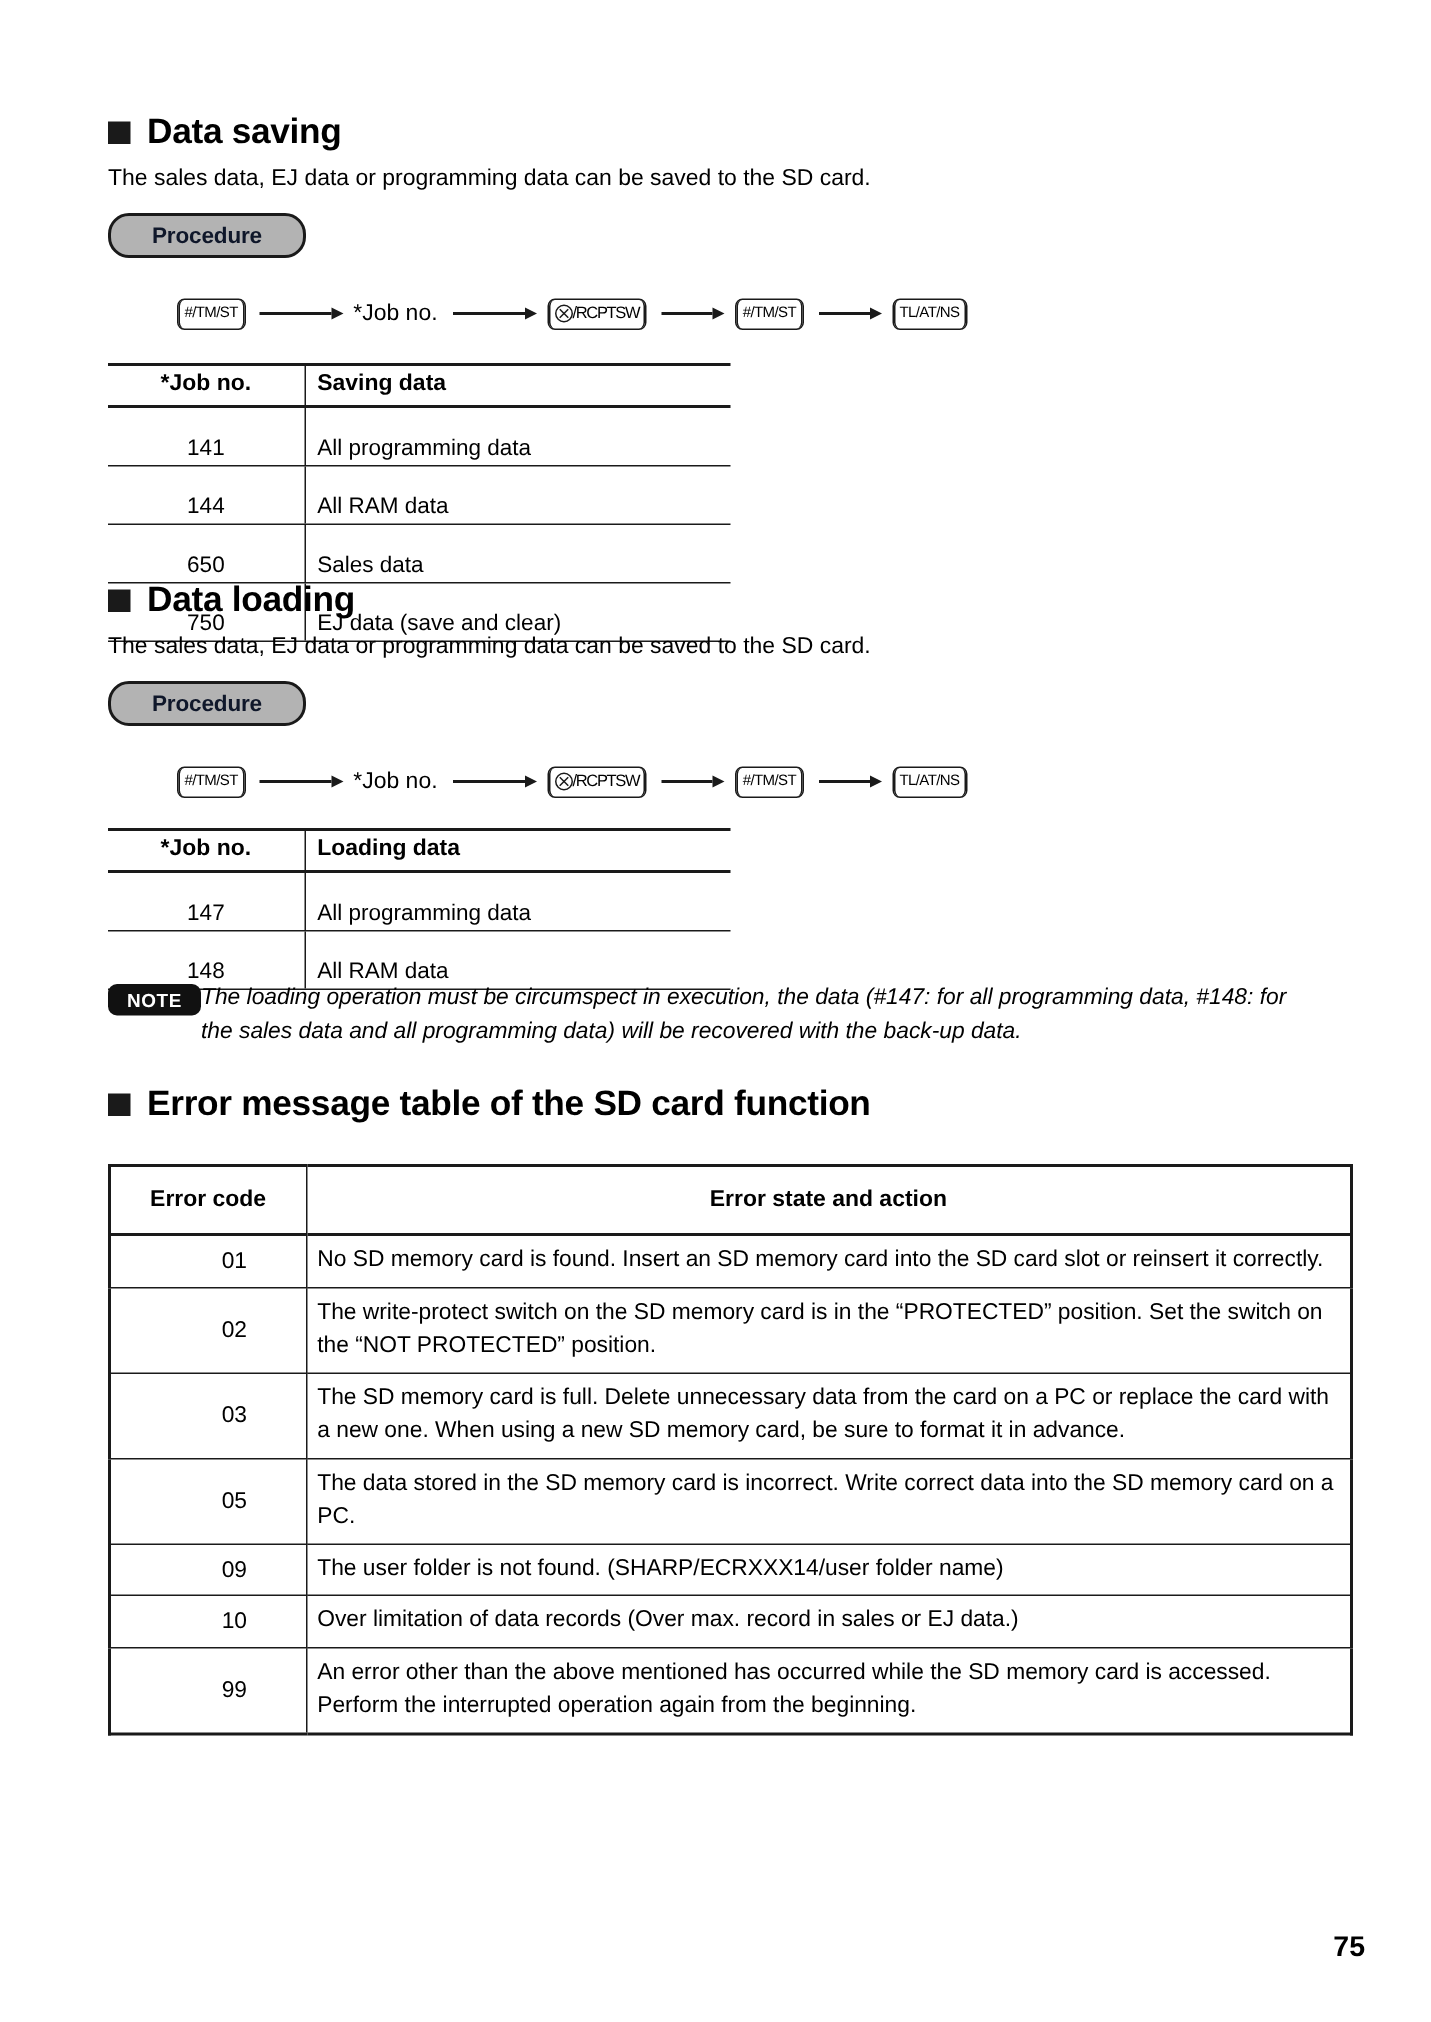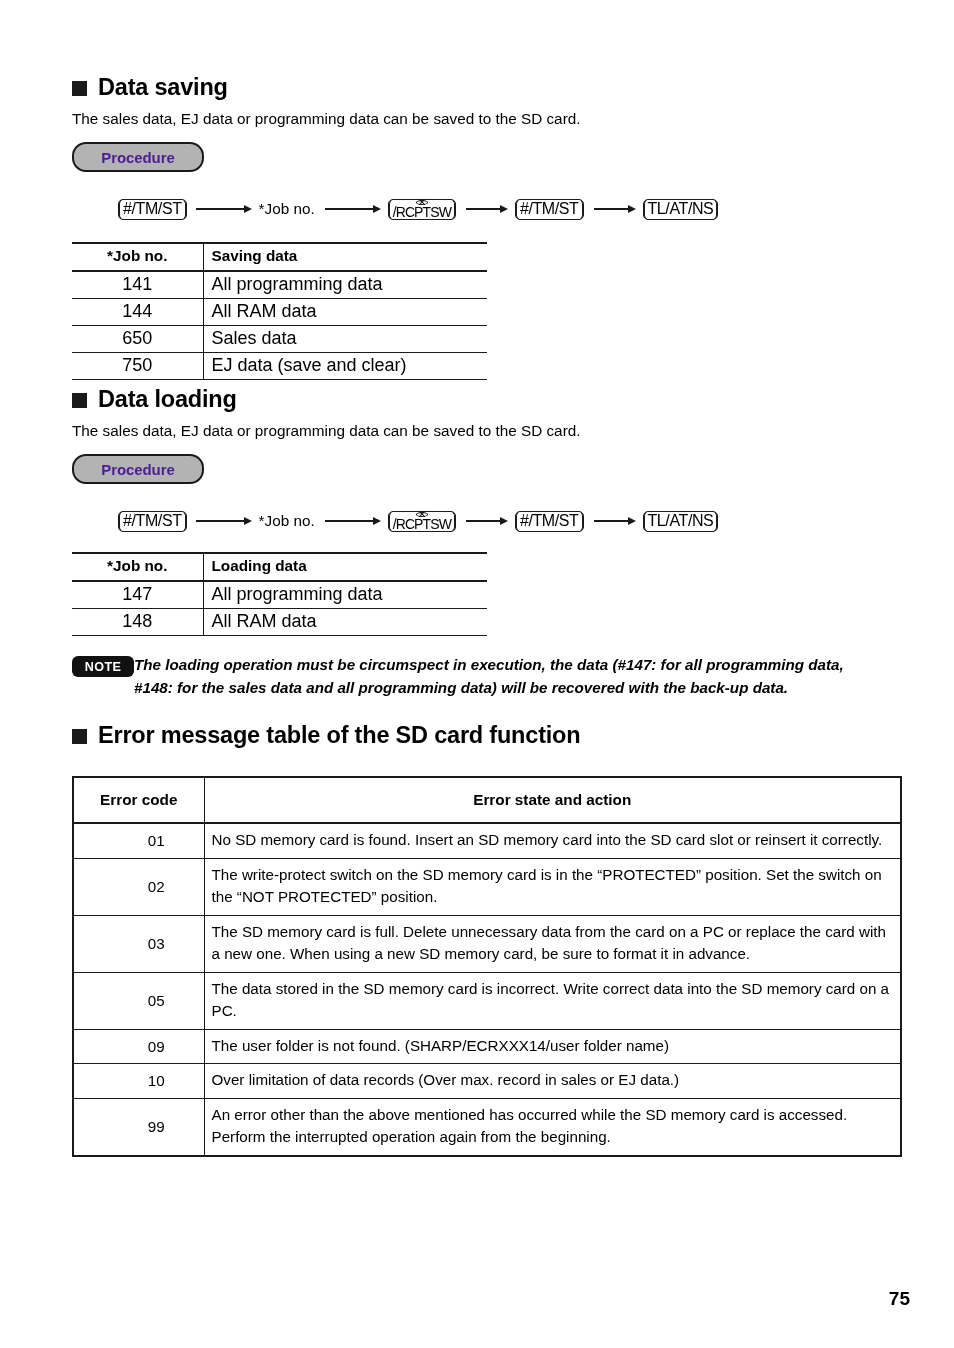--- a/index.html
+++ b/index.html
@@ -50,46 +50,46 @@
     display: inline-flex;
     align-items: center;
     justify-content: center;
     width: 128px;
     height: 26px;
     border: 2px solid #1a1a1a;
     border-radius: 14px;
     background: #b3b3b3;
     font-size: 15px;
     font-weight: bold;
-    color: #4c1d95;
+    color: #0f172a;
     letter-spacing: -0.1px;
   }
 
   
   .keyflow {
     display: flex;
     align-items: center;
     height: 30px;
   }
   .keybox {
     display: inline-flex;
     align-items: center;
     justify-content: center;
     border: 1.3px solid #1a1a1a;
     border-radius: 5px;
     height: 19px;
     padding: 0 4px;
     box-shadow: inset 1.6px 0 0 -0.6px #1a1a1a, inset -1.6px 0 0 -0.6px #1a1a1a;
-    font-size: 16px;
+    font-size: 10px;
     letter-spacing: -0.4px;
     white-space: nowrap;
     background: #fff;
     line-height: 1;
   }
-  .keybox.narrow { letter-spacing: -0.9px; font-size: 14px; flex-direction: column; }
+  .keybox.narrow { letter-spacing: -0.9px; font-size: 11px; }
   .keybox .circx {
     display: inline-block;
     width: 10px;
     height: 10px;
     border: 1.1px solid #1a1a1a;
     border-radius: 50%;
     position: relative;
     margin-right: 0px;
     vertical-align: -1px;
   }
@@ -139,22 +139,22 @@
   .jobtable col.c1 { width: 131px; }
   .jobtable col.c2 { width: 284px; }
   .jobtable th {
     font-weight: bold;
     font-size: 15.3px;
     padding: 3px 0 5px 0;
   }
   .jobtable th.c1 { text-align: center; }
   .jobtable th.c2 { text-align: left; padding-left: 8px; margin-top: 20px; }
   .jobtable td {
-    padding: 2px 0 3px 0;
-    font-size: 18px;
+    padding: 18px 0 3px 0;
+    font-size: 15px;
   }
   .jobtable td.c1 { text-align: center; }
   .jobtable td.c2 { text-align: left; padding-left: 8px; }
   .jobtable thead tr { border-top: 2.4px solid #1a1a1a; }
   .jobtable thead th { border-bottom: 1.1px solid #1a1a1a; }
   .jobtable tbody tr:first-child td { border-top: 2.4px solid #1a1a1a; }
   .jobtable tbody td { border-bottom: 1.1px solid #1a1a1a; }
   .jobtable th.c2, .jobtable td.c2 { border-left: 1.3px solid #1a1a1a; }
 
   
@@ -175,21 +175,20 @@
     font-weight: bold;
     letter-spacing: 0.4px;
     flex: 0 0 auto;
     margin-top: 2px;
   }
   .note-text {
     font-size: 15.2px;
     font-style: italic;
     line-height: 1.5;
     max-width: 742px;
-    font-weight: bold;
   }
 
   
   .errtable {
     border-collapse: collapse;
     table-layout: fixed;
     width: 828px;
     font-size: 15.2px;
   }
   .errtable col.e1 { width: 131px; }

